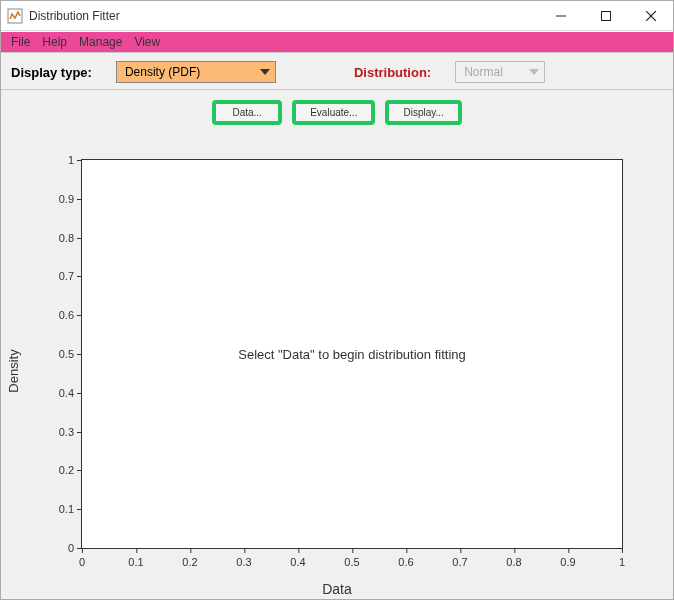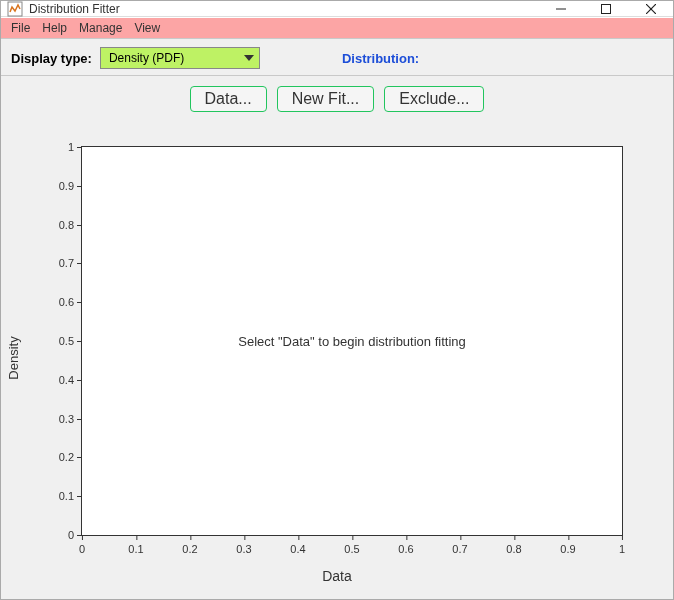--- a/index.html
+++ b/index.html
@@ -7,21 +7,21 @@
     margin: 0;
     font-family: "Segoe UI", Arial, sans-serif;
     font-size: 12px;
     background: #f0f0f0;
     width: 674px;
     height: 600px;
     overflow: hidden;
     border: 1px solid #aaa;
   }
   .titlebar {
-    height: 16px;
+    height: 30px;
     background: #fff;
     display: flex;
     align-items: center;
     padding: 0 0 0 6px;
     border-bottom: 1px solid #ddd;
   }
   .titlebar .app-icon {
     width: 16px; height: 16px;
     display: inline-flex;
     align-items: center; justify-content: center;
@@ -29,77 +29,77 @@
   }
   .titlebar .title { flex: 0 0 auto; color: #333; font-size: 12px;}
   .titlebar .spacer { flex: 1; }
   .winbtn {
     width: 45px; height: 30px;
     display: flex; align-items: center; justify-content: center;
     color: #222;
   }
   .menubar {
     height: 22px;
-    background: #fca5a5;
+    background: #ec4899;
     display: flex;
     align-items: center;
     padding: 0 6px;
     gap: 4px;
     border-bottom: 1px solid #c9c9c9;
     border-top: 1px solid #fff;
     font-size: 12px;
     color: #333;
   }
   .menubar .menuitem { padding: 2px 4px; }
   .toolbar {
     padding: 8px 10px 6px 10px;
     display: flex;
     align-items: center;
-    gap: 8px;
+    gap: 24px;
     border-bottom: 1px solid #c9c9c9;
     background: #f0f0f0;
   }
   .toolbar label { font-weight: bold; font-size: 13px; }
   .select {
     position: relative;
-    background: #bef264;
+    background: #fdba74;
     border: 1px solid #888;
     height: 22px;
     display: flex;
     align-items: center;
     padding: 0 22px 0 8px;
     font-size: 12px;
   }
   .select .chevron {
     position: absolute; right: 5px; top: 50%; transform: translateY(-50%);
     width: 0; height: 0;
     border-left: 5px solid transparent;
     border-right: 5px solid transparent;
     border-top: 6px solid #333;
   }
   .select.disabled {
     background: #f0f0f0;
     color: #aaa;
     border-color: #bbb;
   }
   .select.disabled .chevron { border-top-color: #bbb; }
-  .label-disabled { color: #1d4ed8; font-weight: bold; font-size: 13px; margin-left: 36px;}
+  .label-disabled { color: #b91c1c; font-weight: bold; font-size: 13px;}
   .buttonrow {
     display: flex;
     justify-content: center;
     gap: 10px;
     padding: 10px 0 6px 0;
     background: #f0f0f0;
   }
   .btn {
     background: #f5f5f5;
-    border: 1px solid #22c55e;
+    border: 4px solid #22c55e;
     border-radius: 4px;
     padding: 3px 14px;
-    font-size: 16px;
+    font-size: 10px;
     color: #333;
     min-width: 70px;
     text-align: center;
   }
   .plotarea {
     margin: 20px 30px 20px 30px;
     position: relative;
     height: 440px;
   }
   .yaxis-label {
@@ -201,26 +201,30 @@
 </div>
 
 <div class="toolbar">
   <label>Display type:</label>
   <div class="select" style="width:160px">
     <span>Density (PDF)</span>
     <span class="chevron"></span>
   </div>
   <span style="width:30px"></span>
   <span class="label-disabled">Distribution:</span>
+  <div class="select disabled" style="width:90px">
+    <span>Normal</span>
+    <span class="chevron"></span>
+  </div>
 </div>
 
 <div class="buttonrow">
   <div class="btn">Data...</div>
-  <div class="btn">New Fit...</div>
-  <div class="btn">Exclude...</div>
+  <div class="btn">Evaluate...</div>
+  <div class="btn">Display...</div>
 </div>
 
 <div class="plotarea">
   <div class="yaxis-label">Density</div>
   <div class="plot" id="plot">
     <div class="center-msg">Select "Data" to begin distribution fitting</div>
   <div class="ytick" style="bottom: 0%;">0</div>
       <div class="ytick" style="bottom: 10%;">0.1</div>
       <div class="ytick" style="bottom: 20%;">0.2</div>
       <div class="ytick" style="bottom: 30%;">0.3</div>

